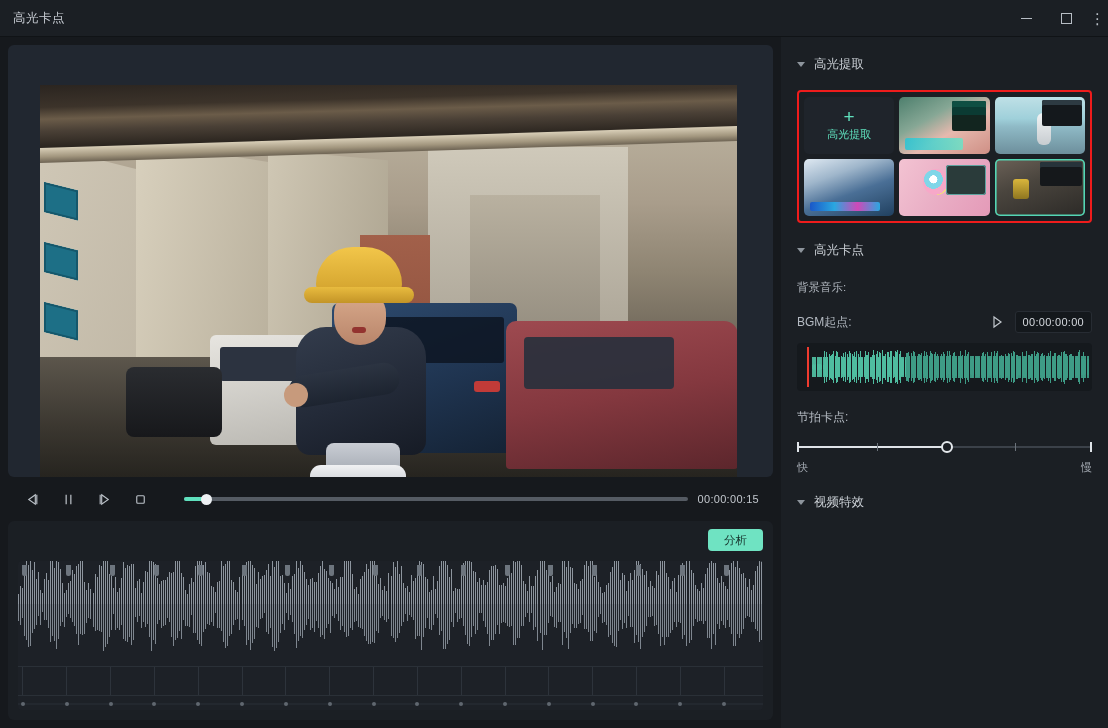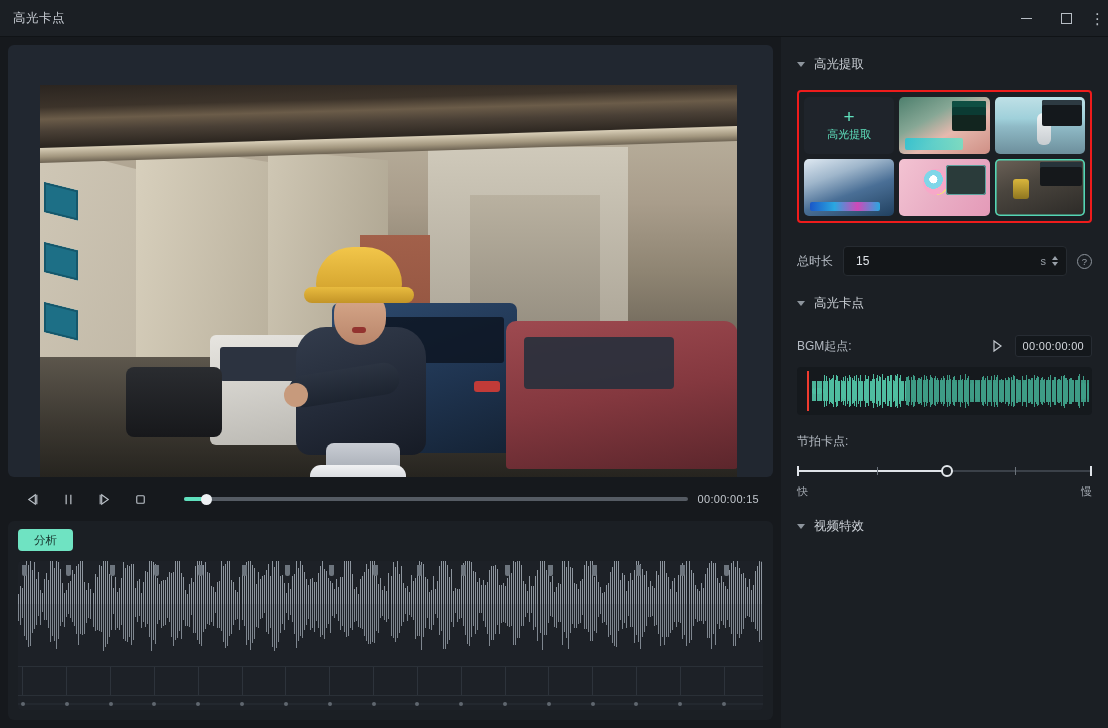--- a/index.html
+++ b/index.html
@@ -128,21 +128,21 @@
   .seek-fill { position:absolute; left:0; top:0; bottom:0; width:4.4%; background:#5fe0bd; border-radius:2px; }
   .seek-thumb { position:absolute; left:4.4%; top:50%; width:11px; height:11px; margin-left:-5px; margin-top:-5.5px;
     background:#eef1f4; border-radius:50%; }
   .timecode { font-size: 11px; color:#c2c7cd; letter-spacing:.3px; font-family:"Liberation Sans", sans-serif; white-space:nowrap;}
 
   
   .audio-panel {
     flex: 1 1 auto; background:#1b1f24; border-radius:6px; margin-bottom: 8px;
     position: relative; min-height:0; padding: 8px 10px 10px 10px; display:flex; flex-direction:column;
   }
-  .analyze-row { display:flex; justify-content:flex-start; height:24px; flex:0 0 24px;}
+  .analyze-row { display:flex; justify-content:flex-end; height:24px; flex:0 0 24px;}
   .analyze-btn {
     background:#6fe3c2; color:#16322b; font-size:11.5px; border:none; border-radius:4px;
     padding: 0 16px; height:22px; line-height:22px; cursor:pointer;
   }
   .wave-box { position:relative; flex:1 1 auto; margin-top:8px; background:#1d2127; border-radius:4px; overflow:hidden;}
   .wave-canvas { position:absolute; left:0; right:0; top:4px; height:78px; }
   .w-bar { position:absolute; bottom:0; width:1px; background:#7e868f; }
   .w-bar.up { background:#8d959e; }
   .marker { position:absolute; top:0; width:5px; height:11px; background:#6d757e; border-radius:0 0 2px 2px; }
   .ruler { position:absolute; left:0; right:0; bottom:14px; height:30px; border-top:1px solid #2a3037;
@@ -1187,38 +1187,27 @@
               <span class="import-label">高光提取</span>
             </div>
             <div class="thumb t1"></div>
             <div class="thumb t2"></div>
             <div class="thumb t3"></div>
             <div class="thumb t4"></div>
             <div class="thumb t5 selected"></div>
           </div>
         </div>
 
-        <div class="dur-row">
-          <span class="dur-label">总时长</span>
-          <div class="dur-input">
-            <span class="dur-val">15</span>
-            <span class="dur-unit">s</span>
-            <span class="spin">
-              <i class="up"></i>
-              <i class="dn"></i>
-            </span>
-          </div>
-          <span class="help">?</span>
-        </div>
 
         <div class="sect-head">
           <span class="caret"></span>
           <span class="sect-title">高光卡点</span>
         </div>
 
+        <div class="sub-label">背景音乐:</div>
 
 
         <div class="bgm-row">
           <span class="bgm-label">BGM起点:</span>
           <svg width="16" height="16" viewBox="0 0 16 16" fill="none" stroke="#c3c8ce" stroke-width="1.2">
             <path d="M5 3 L12 8 L5 13 Z"></path>
           </svg>
           <span class="tc-box">00:00:00:00</span>
         </div>
 

